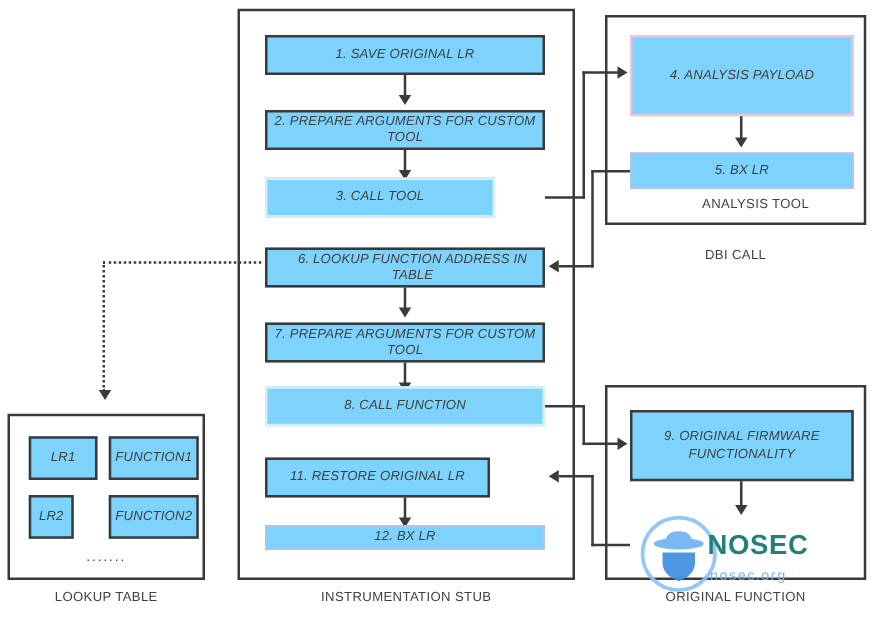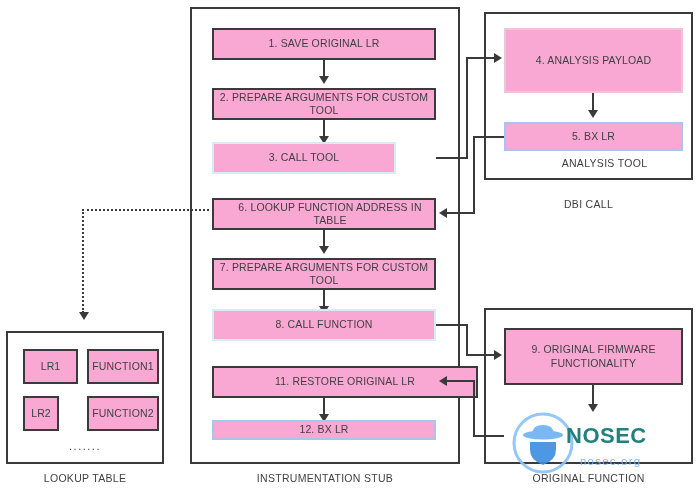--- a/index.html
+++ b/index.html
@@ -25,26 +25,27 @@
     border: 2px solid #3a3a3a;
     background: #ffffff;
   }
 
   
   .box {
     display: flex;
     align-items: center;
     justify-content: center;
     text-align: center;
-    background: #f9a8d4;
+    background: #7dd3fc;
     color: #3f3f3f;
     font-size: 10.5px;
     letter-spacing: 0.15px;
     line-height: 1.25;
     border: 2px solid #000000;
+    font-style: italic;
   }
   .box.dark   { border-color: #3a3a3a; }
   .box.cyan   { border-color: #d6eef2; }
   .box.blue   { border-color: #a8c4f0; }
   .box.pink   { border-color: #eec4d6; }
 
   
   .caption {
     color: #3f3f3f;
     font-size: 10.5px;
@@ -169,21 +170,21 @@
   <div class="abs box dark" style="left:212px; top:258px; width:224px; height:32px;">
     <span>7. PREPARE ARGUMENTS FOR CUSTOM TOOL</span>
   </div>
   <div class="abs line-v" style="left:323px; top:290px; height:19px;"></div>
   <div class="abs arrow-down" style="left:319px; top:306px;"></div>
 
   <div class="abs box cyan" style="left:212px; top:309px; width:224px; height:32px;">
     <span>8. CALL FUNCTION</span>
   </div>
 
-  <div class="abs box dark" style="left:212px; top:366px; width:266px; height:32px;text-align:center;">
+  <div class="abs box dark" style="left:212px; top:366px; width:180px; height:32px;text-align:center;">
     <span>11. RESTORE ORIGINAL LR</span>
   </div>
   <div class="abs line-v" style="left:323px; top:398px; height:19px;"></div>
   <div class="abs arrow-down" style="left:319px; top:414px;"></div>
 
   <div class="abs box blue" style="left:212px; top:420px; width:224px; height:20px;">
     <span>12. BX LR</span>
   </div>
 
   <div class="abs caption" style="left:190px; top:472px; width:270px;">INSTRUMENTATION STUB</div>
@@ -240,16 +241,16 @@
 
   <div class="abs watermark" style="left:504px; top:412px; width:180px; height:62px;">
 
     <svg width="78" height="62" viewBox="0 0 78 62" style="position:absolute; left:0; top:0;">
       <circle cx="39" cy="31" r="29" fill="none" stroke="#8cc3f5" stroke-width="3"></circle>
       <ellipse cx="39" cy="23" rx="20" ry="4.5" fill="#6fb2f2"></ellipse>
       <path d="M28 23 q0 -10 11 -10 q11 0 11 10 z" fill="#6fb2f2"></path>
       <path d="M26 30 h26 v8 q0 10 -13 15 q-13 -5 -13 -15 z" fill="#3f8fe0"></path>
     </svg>
     <div class="wm-text" style="position:absolute; left:62px; top:13px;">NOSEC</div>
-    <div class="wm-sub" style="position:absolute; left:76px; top:44px;">nosec.org</div>
+    <div class="wm-sub" style="position:absolute; left:64px; top:44px;">nosec.org</div>
   </div>
 
 </div>
 
 </body></html>

